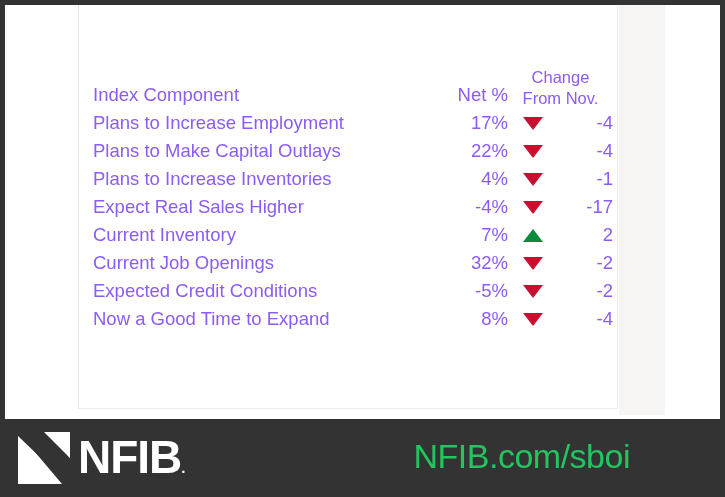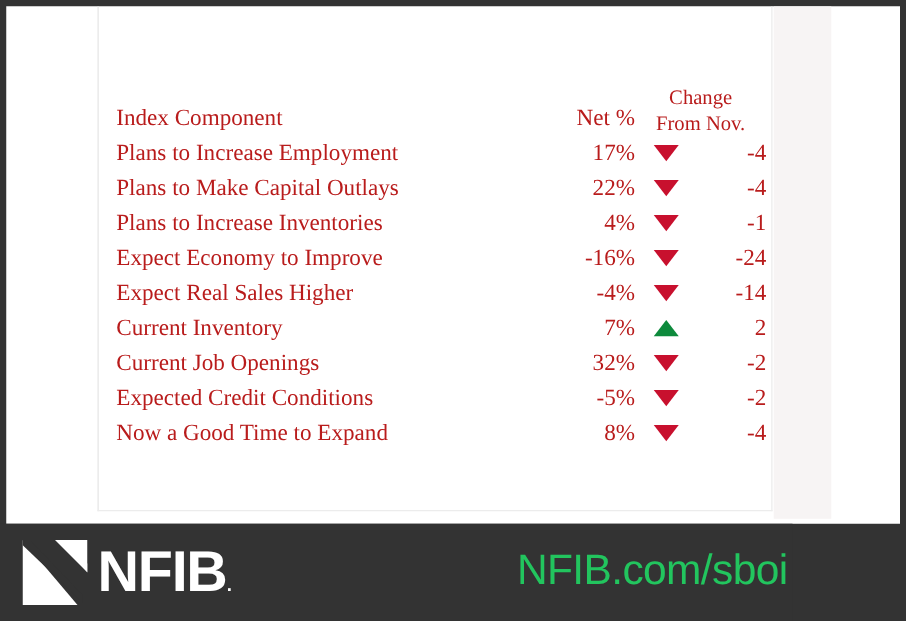--- a/index.html
+++ b/index.html
@@ -85,23 +85,22 @@
     table-layout: fixed;
   }
   table.sboi td, table.sboi th {
     padding: 0;
     margin: 0;
     font-weight: normal;
     vertical-align: bottom;
     line-height: 28px;
     height: 28px;
     font-size: 18.5px;
-    color: #b91c1c;
-    white-space: nowrap;
-    font-family: Liberation Serif, serif;
+    color: #8b5cf6;
+    white-space: nowrap;
   }
   col.c-label { width: 330px; }
   col.c-net   { width: 85px;  }
   col.c-arrow { width: 50px;  }
   col.c-delta { width: 55px;  }
 
   th.h-label { text-align: left;  }
   th.h-net   { text-align: right; }
   th.h-change{ text-align: center; }
 
@@ -235,30 +234,24 @@
             <td class="arrow"><span class="tri down"></span></td>
             <td class="delta">-4</td>
           </tr>
           <tr>
             <td class="label">Plans to Increase Inventories</td>
             <td class="net">4%</td>
             <td class="arrow"><span class="tri down"></span></td>
             <td class="delta">-1</td>
           </tr>
           <tr>
-            <td class="label">Expect Economy to Improve</td>
-            <td class="net">-16%</td>
-            <td class="arrow"><span class="tri down"></span></td>
-            <td class="delta">-24</td>
-          </tr>
-          <tr>
             <td class="label">Expect Real Sales Higher</td>
             <td class="net">-4%</td>
             <td class="arrow"><span class="tri down"></span></td>
-            <td class="delta">-14</td>
+            <td class="delta">-17</td>
           </tr>
           <tr>
             <td class="label">Current Inventory</td>
             <td class="net">7%</td>
             <td class="arrow"><span class="tri up"></span></td>
             <td class="delta">2</td>
           </tr>
           <tr>
             <td class="label">Current Job Openings</td>
             <td class="net">32%</td>

